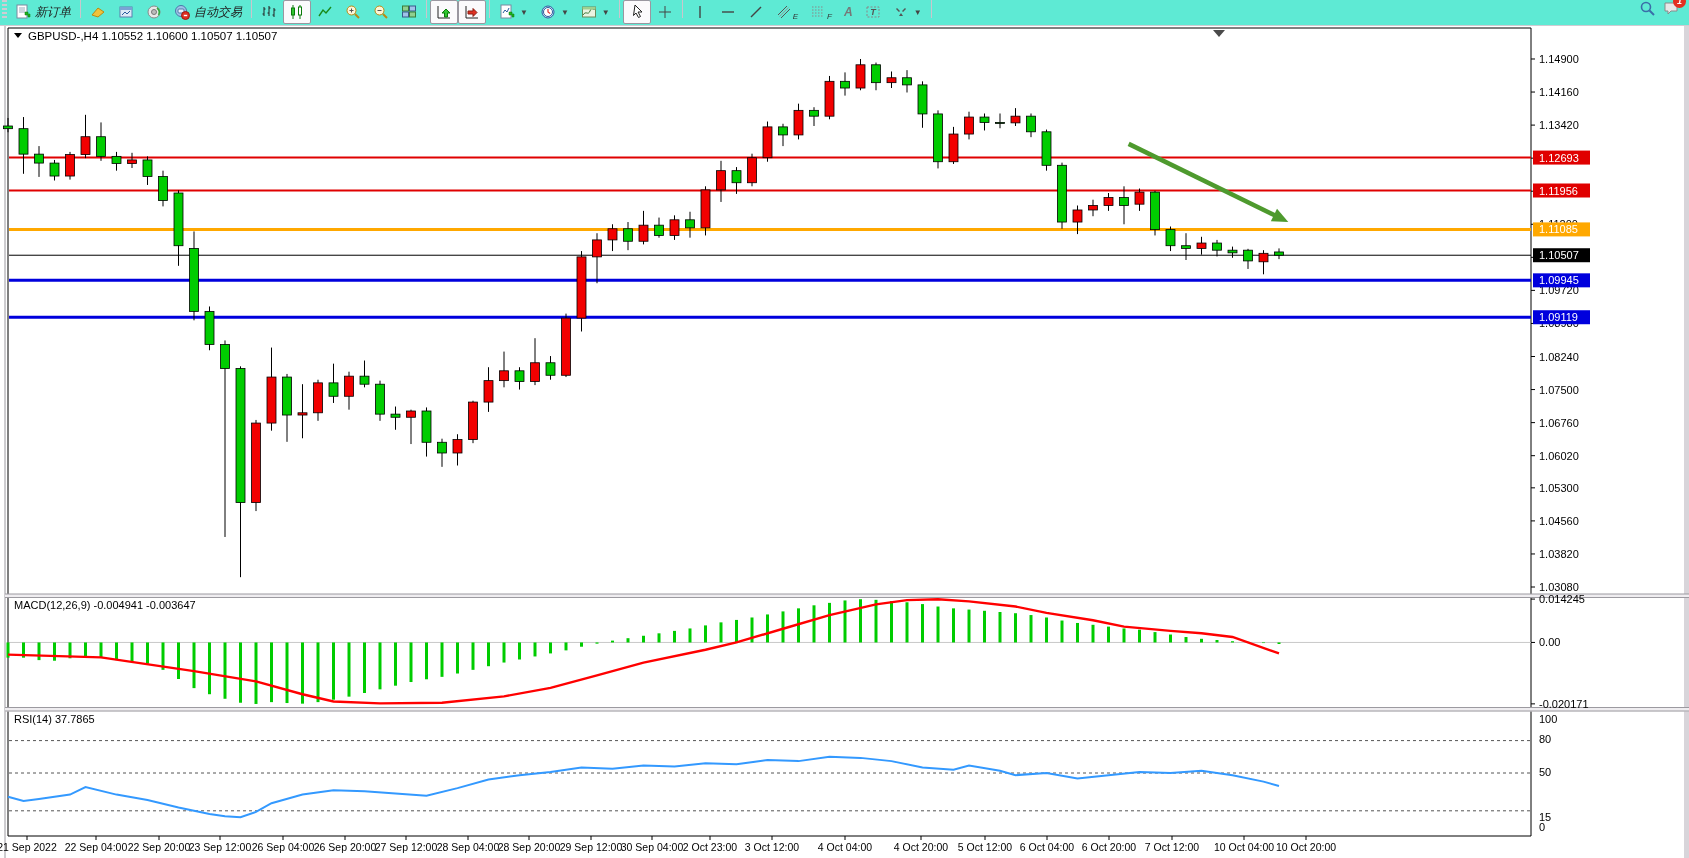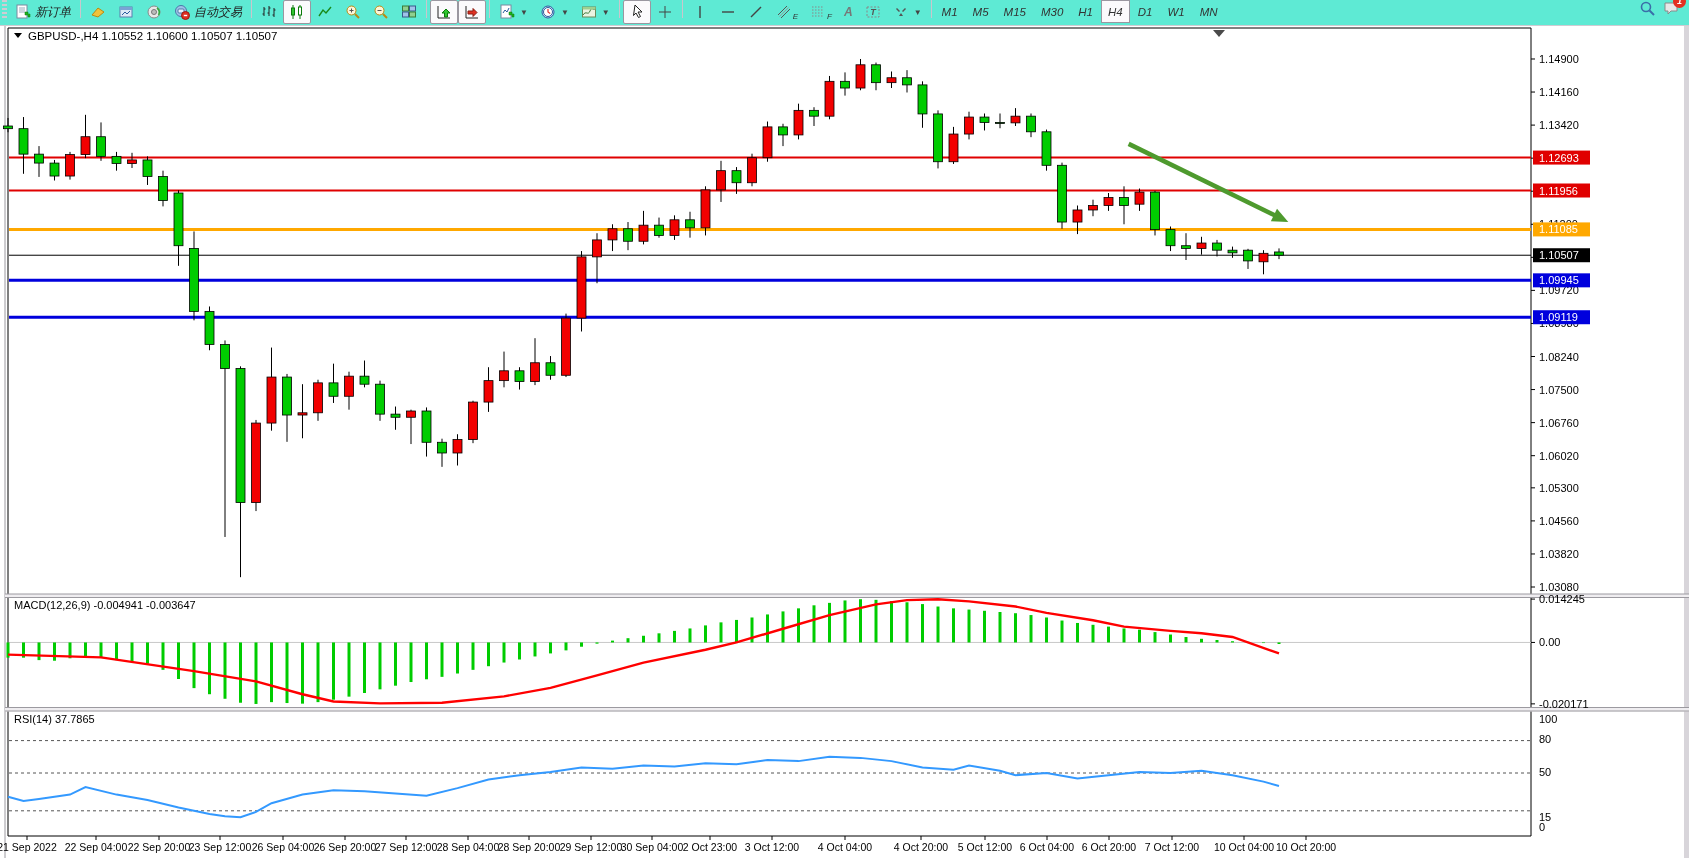--- a/index.html
+++ b/index.html
@@ -662,31 +662,20 @@
     </div>
     <div class="tb-btn">
       <span class="ico">
         <svg width="16" height="16">
             <path d="M4 4l3 3-1 1-3-3z M12 4l-3 3 1 1 3-3z M8 9l2 3h-4z" fill="#555"></path>
           </svg>
       </span>
       <span class="caret">▼</span>
     </div>
     <div class="tb-sep"></div>
-    <div id="tf-group" style="display:flex;align-items:center;gap:1px;">
-        <div class="tf-btn">M1</div>
-        <div class="tf-btn">M5</div>
-        <div class="tf-btn">M15</div>
-        <div class="tf-btn">M30</div>
-        <div class="tf-btn">H1</div>
-        <div class="tf-btn active">H4</div>
-        <div class="tf-btn">D1</div>
-        <div class="tf-btn">W1</div>
-        <div class="tf-btn">MN</div>
-      </div>
     <div id="tb-right">
       <span class="ico">
         <svg width="17" height="17">
             <circle cx="7" cy="7" r="4.5" fill="none" stroke="#3a6ea8" stroke-width="1.6"></circle>
             <line x1="10.5" y1="10.5" x2="15" y2="15" stroke="#3a6ea8" stroke-width="2"></line>
           </svg>
       </span>
       <span class="ico" style="position:relative;">
         <svg width="17" height="17">
             <path d="M2 3h12v8H8l-3 3v-3H2z" fill="#e8e8e8" stroke="#8a8a8a"></path>

